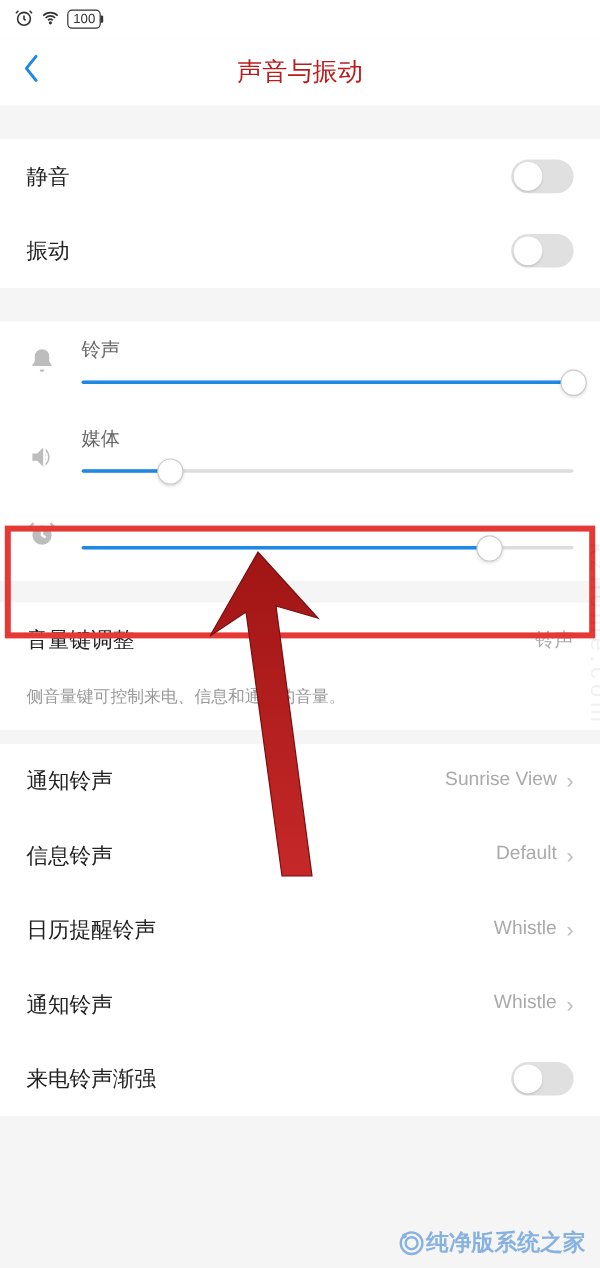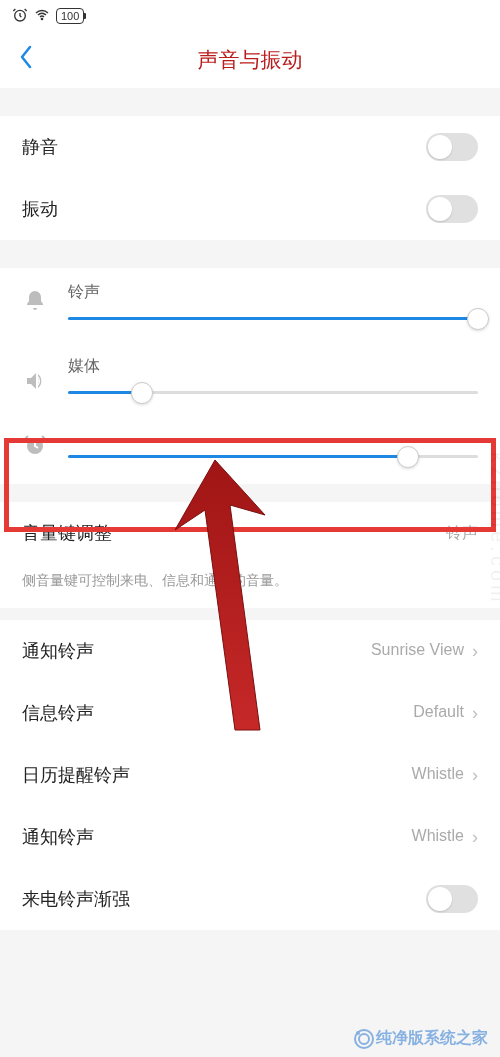--- a/index.html
+++ b/index.html
@@ -47,21 +47,21 @@
     .highlight { position: absolute; left: 4px; right: 4px; border: 5px solid #e53935; pointer-events: none; }
     
     
     .arrow-svg { position: absolute; pointer-events: none; }
     
     
     .hint { font-size: 14px; color: #999; padding: 8px 22px 18px; background:#fff; }
     
     
     .wm-right { position: absolute; right: 0; top: 50%; transform: translateY(-50%) translateX(40%); writing-mode: vertical-rl; color: rgba(0,0,0,0.06); font-size: 20px; letter-spacing: 4px; font-weight:500; }
-    .wm-bottom { position: absolute; bottom: 8px; right: 12px; display: flex; align-items: center; gap: 2px; color: #2e7ad1; font-size: 16px; font-weight: 700; opacity: 0.55; }
+    .wm-bottom { position: absolute; bottom: 8px; right: 12px; display: flex; align-items: center; gap: 2px; color: #2e7ad1; font-size: 19px; font-weight: 700; opacity: 0.55; }
     .wm-logo { width: 20px; height: 20px; border-radius: 50%; border: 2px solid #2e7ad1; position: relative; }
     .wm-logo:before, .wm-logo:after { content:""; position:absolute; border:2px solid #2e7ad1; border-radius:50%; }
     .wm-logo:before { inset:2px; }
   </style>
 </head>
 <body>
 
 <div class="status-bar">
   <div class="status-right">
     <span>

